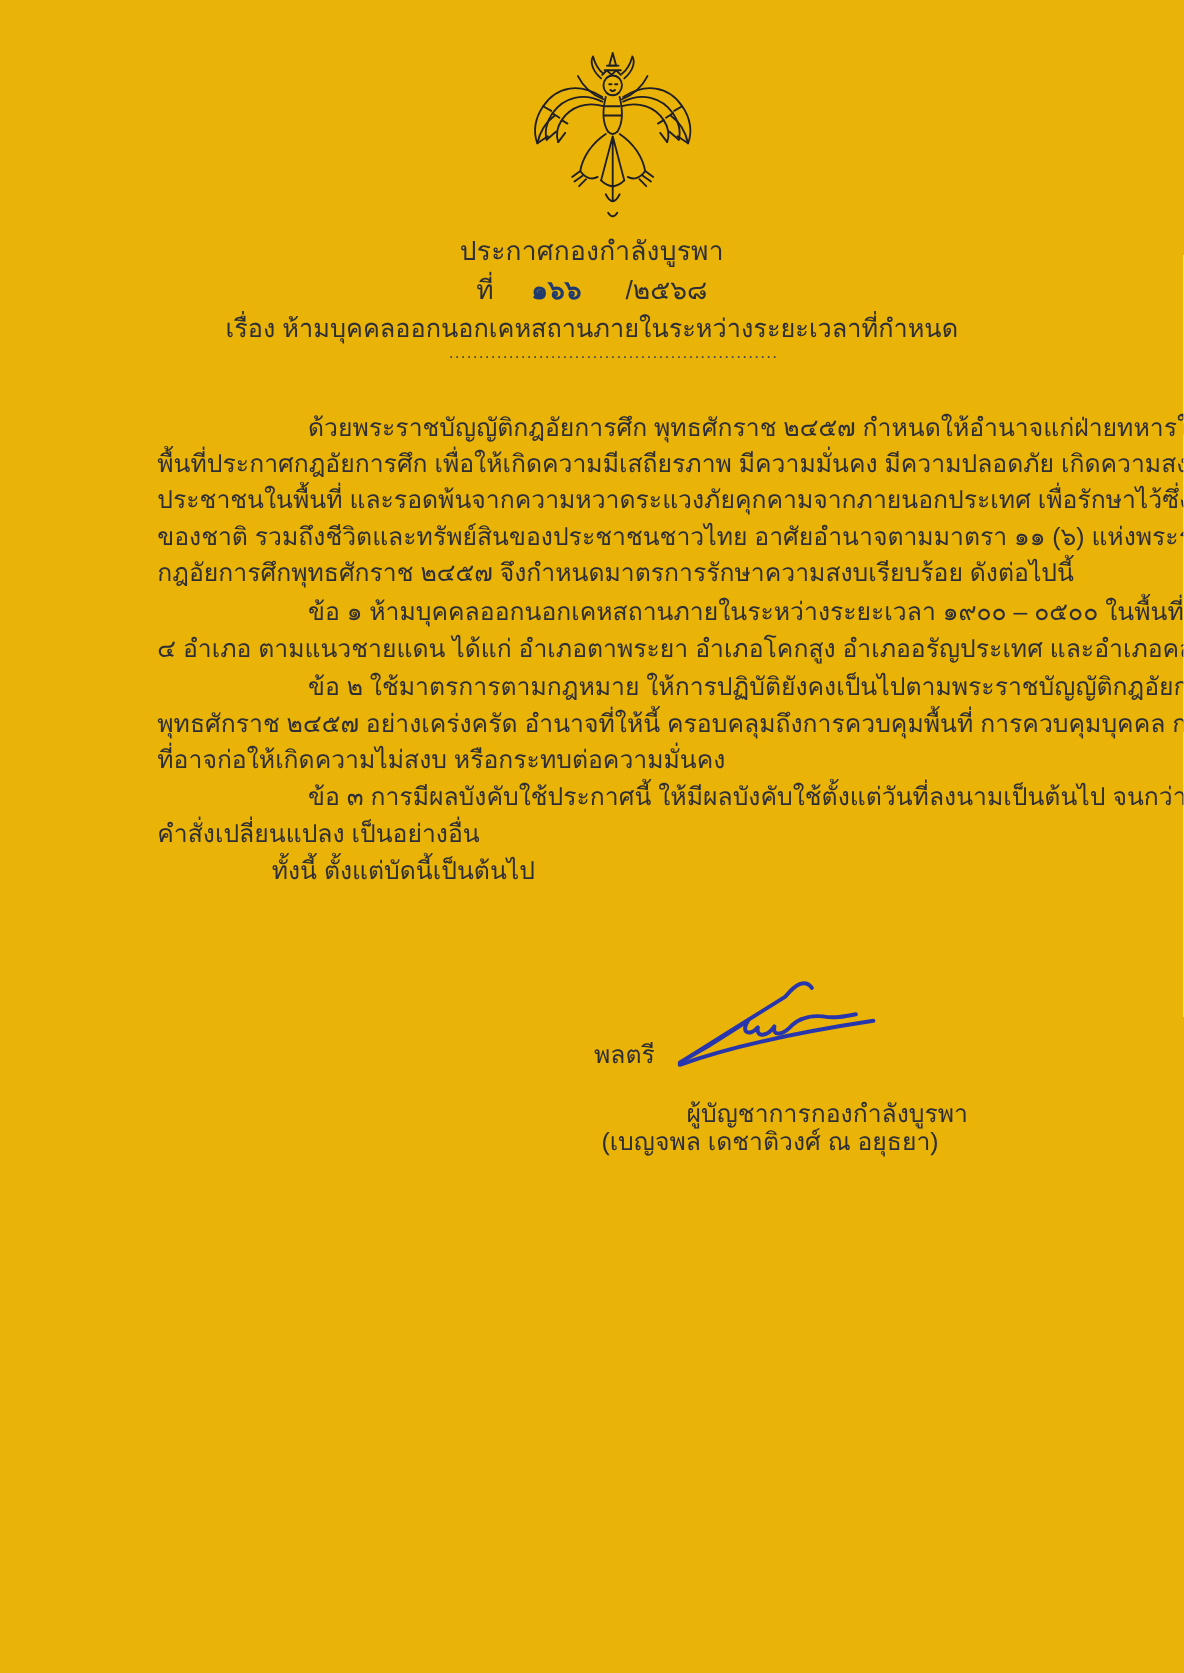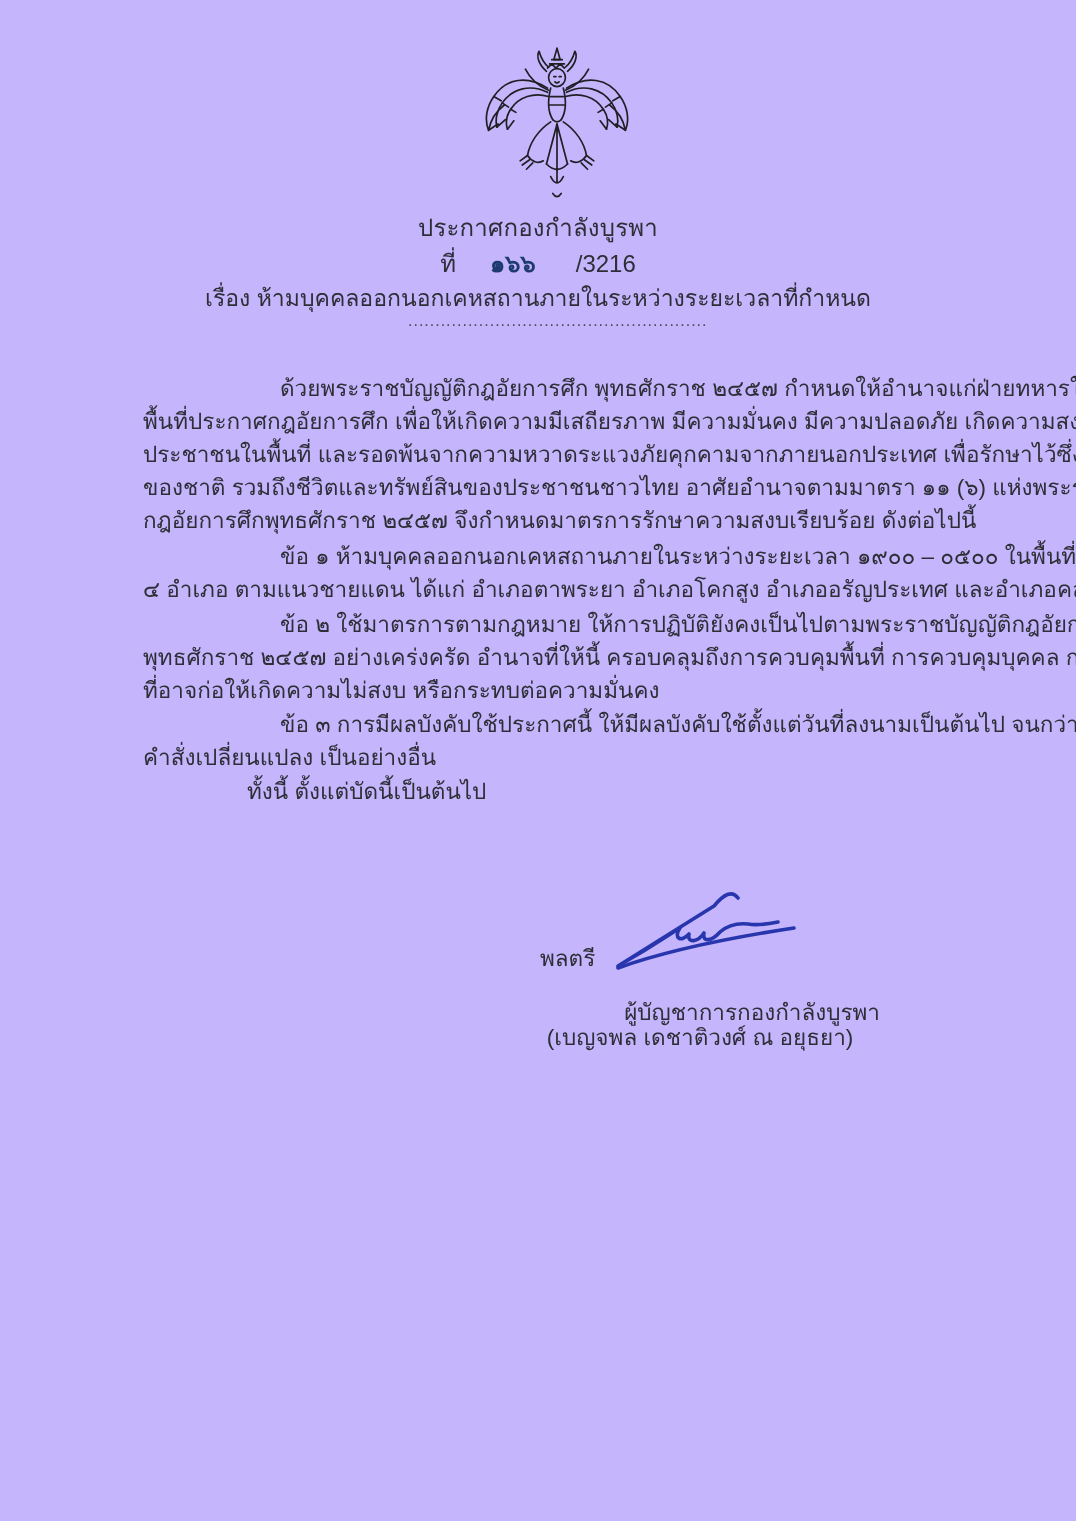--- a/index.html
+++ b/index.html
@@ -1,19 +1,19 @@
 <!DOCTYPE html>
 <html><head>
 <meta charset="utf-8">
 <style>
   html,body{margin:0;padding:0;background:#ffffff;}
   .page{
     position:relative;
     width:1076px;height:1521px;
-    background:#c4b5fd;
+    background:#eab308;
     font-family:"Liberation Sans","DejaVu Sans",sans-serif;
     color:#2e2f36;
     overflow:hidden;
   }
   .center-line{position:absolute;left:0;width:1076px;text-align:center;}
   .doc-title{font-size:24px;letter-spacing:.2px;}
   .doc-number{font-size:24px;}
   .doc-number .gap-s{display:inline-block;width:34px;}
   .doc-number .gap-m{display:inline-block;width:40px;}
   .accent{color:#1e3a6e;font-weight:bold;}
@@ -83,21 +83,21 @@
       <path d="M80,74 L70,112 M80,74 L80,118 M80,74 L90,112"></path>
       <path d="M70,112 Q80,122 90,112"></path>
       <path d="M80,118 L80,130 M74,124 Q80,136 86,124"></path>
       <path d="M76,140 Q80,146 84,140"></path>
     </svg>
   </div>
 
   <div class="center-line doc-title" style="top:208px;">ประกาศกองกำลังบูรพา</div>
 
   <div class="center-line doc-number" style="top:244px;">
-    <span>ที่</span><span class="gap-s"></span><span class="accent">๑๖๖</span><span class="gap-m"></span><span>/3216</span>
+    <span>ที่</span><span class="gap-s"></span><span class="accent">๑๖๖</span><span class="gap-m"></span><span>/๒๕๖๘</span>
   </div>
 
   <div class="center-line doc-subject" style="top:280px;">เรื่อง ห้ามบุคคลออกนอกเคหสถานภายในระหว่างระยะเวลาที่กำหนด</div>
 
   <div class="dots">.......................................................................</div>
 
   <div class="bodyline ind" style="top:372px;">ด้วยพระราชบัญญัติกฎอัยการศึก พุทธศักราช ๒๔๕๗ กำหนดให้อำนาจแก่ฝ่ายทหารในเขต</div>
   <div class="bodyline" style="top:405px;">พื้นที่ประกาศกฎอัยการศึก เพื่อให้เกิดความมีเสถียรภาพ มีความมั่นคง มีความปลอดภัย เกิดความสงบสุขของ</div>
   <div class="bodyline" style="top:438px;">ประชาชนในพื้นที่ และรอดพ้นจากความหวาดระแวงภัยคุกคามจากภายนอกประเทศ เพื่อรักษาไว้ซึ่งอธิปไตย</div>
   <div class="bodyline" style="top:471px;">ของชาติ รวมถึงชีวิตและทรัพย์สินของประชาชนชาวไทย อาศัยอำนาจตามมาตรา ๑๑ (๖) แห่งพระราชบัญญัติ</div>

